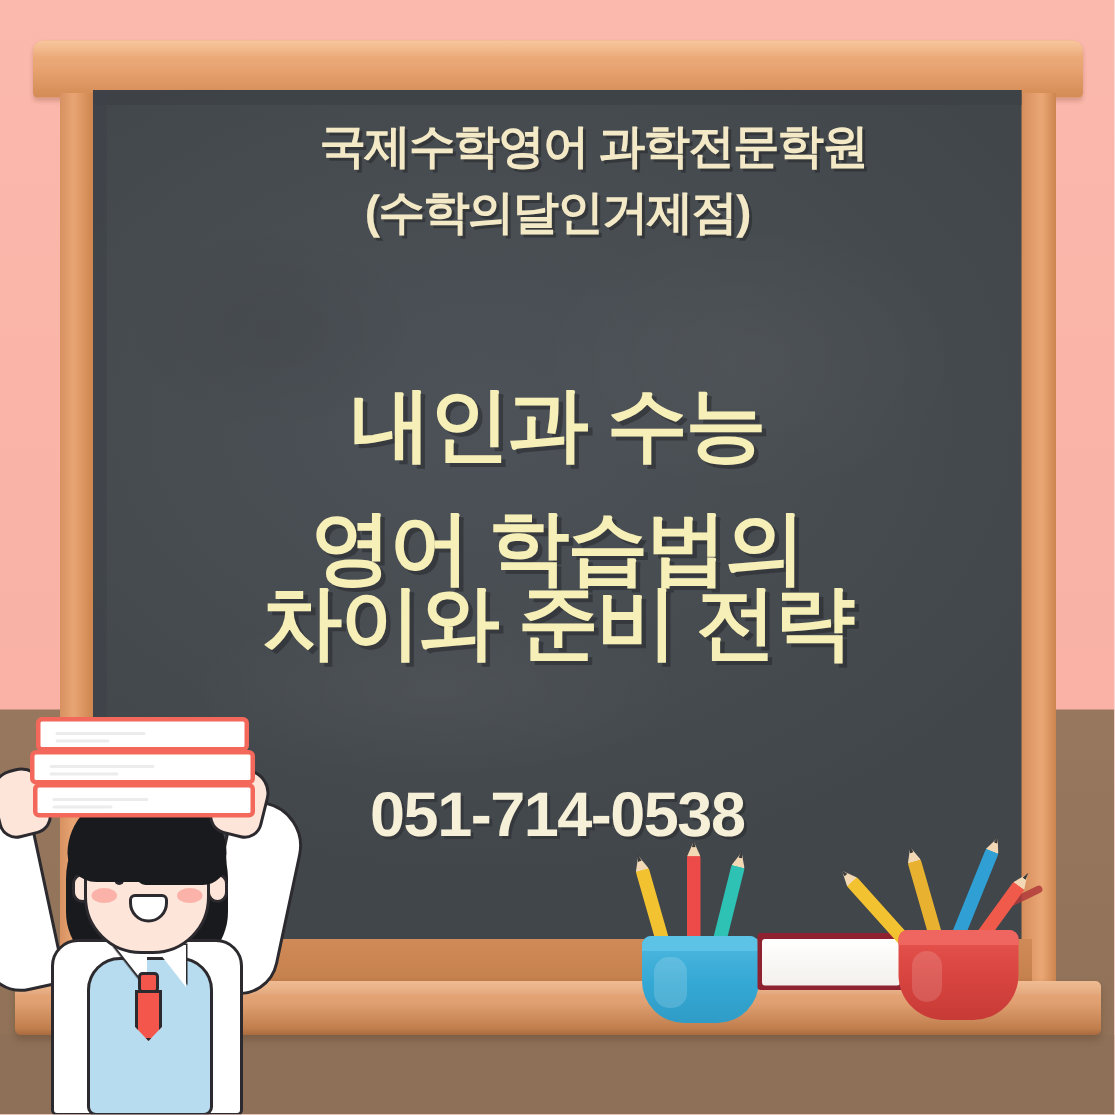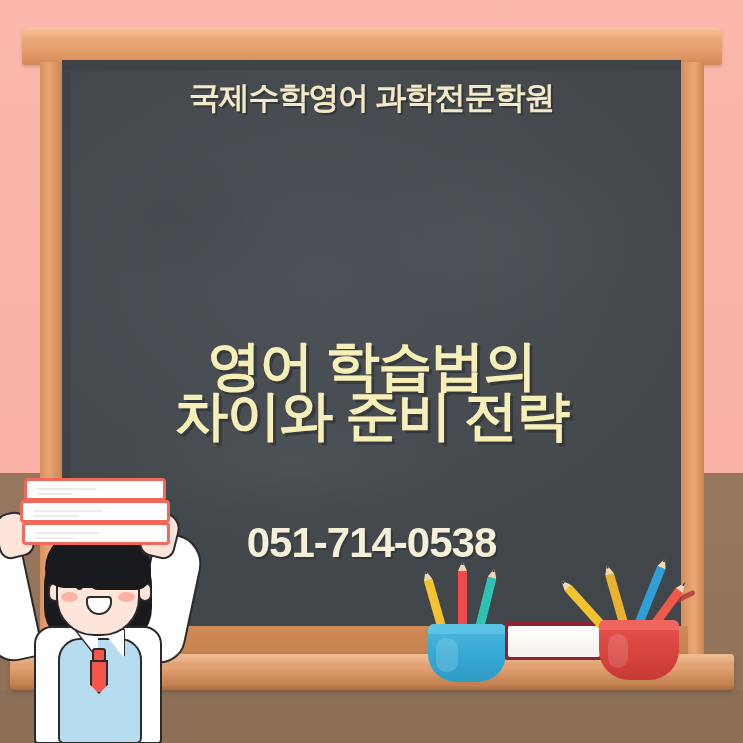--- a/index.html
+++ b/index.html
@@ -122,21 +122,21 @@
     width: 100%;
     text-align: center;
     color: #f3e9c6;
     font-weight: 700;
     font-size: 31px;
     letter-spacing: -1.2px;
     line-height: 1.0;
     text-shadow: 2px 2px 0 rgba(30,30,32,.45);
     white-space: nowrap;
   }
-  #head1 { top: 22px; }
+  #head1 { top: 22px; margin-left: 24px; }
   #head2 { top: 66px; }
 
   .title-line {
     position: absolute;
     width: 100%;
     text-align: center;
     color: #f7efb8;
     font-weight: 700;
     font-size: 54px;
     letter-spacing: -1.5px;
@@ -388,21 +388,23 @@
   <div class="board-smudge-c"></div>
   <div class="board-smudge-a"></div>
   <div class="board-smudge-b"></div>
 
   <div class="frame-inner-bottom"></div>
   <div class="ledge"></div>
   <div class="ledge-top"></div>
 
   <div class="board-text">
     <div class="head-line" id="head1">국제수학영어 과학전문학원</div>
-
+    <div class="head-line" id="head2">(수학의달인거제점)</div>
+
+    <div class="title-line" id="title1">내인과 수능</div>
     <div class="title-line" id="title2">영어 학습법의</div>
     <div class="title-line" id="title3">차이와 준비 전략</div>
 
     <div class="phone">051-714-0538</div>
   </div>
 
   <div class="chalk-mark"></div>
   <div class="chalk-mark-2"></div>
 
   <div class="cup-blue-group">

